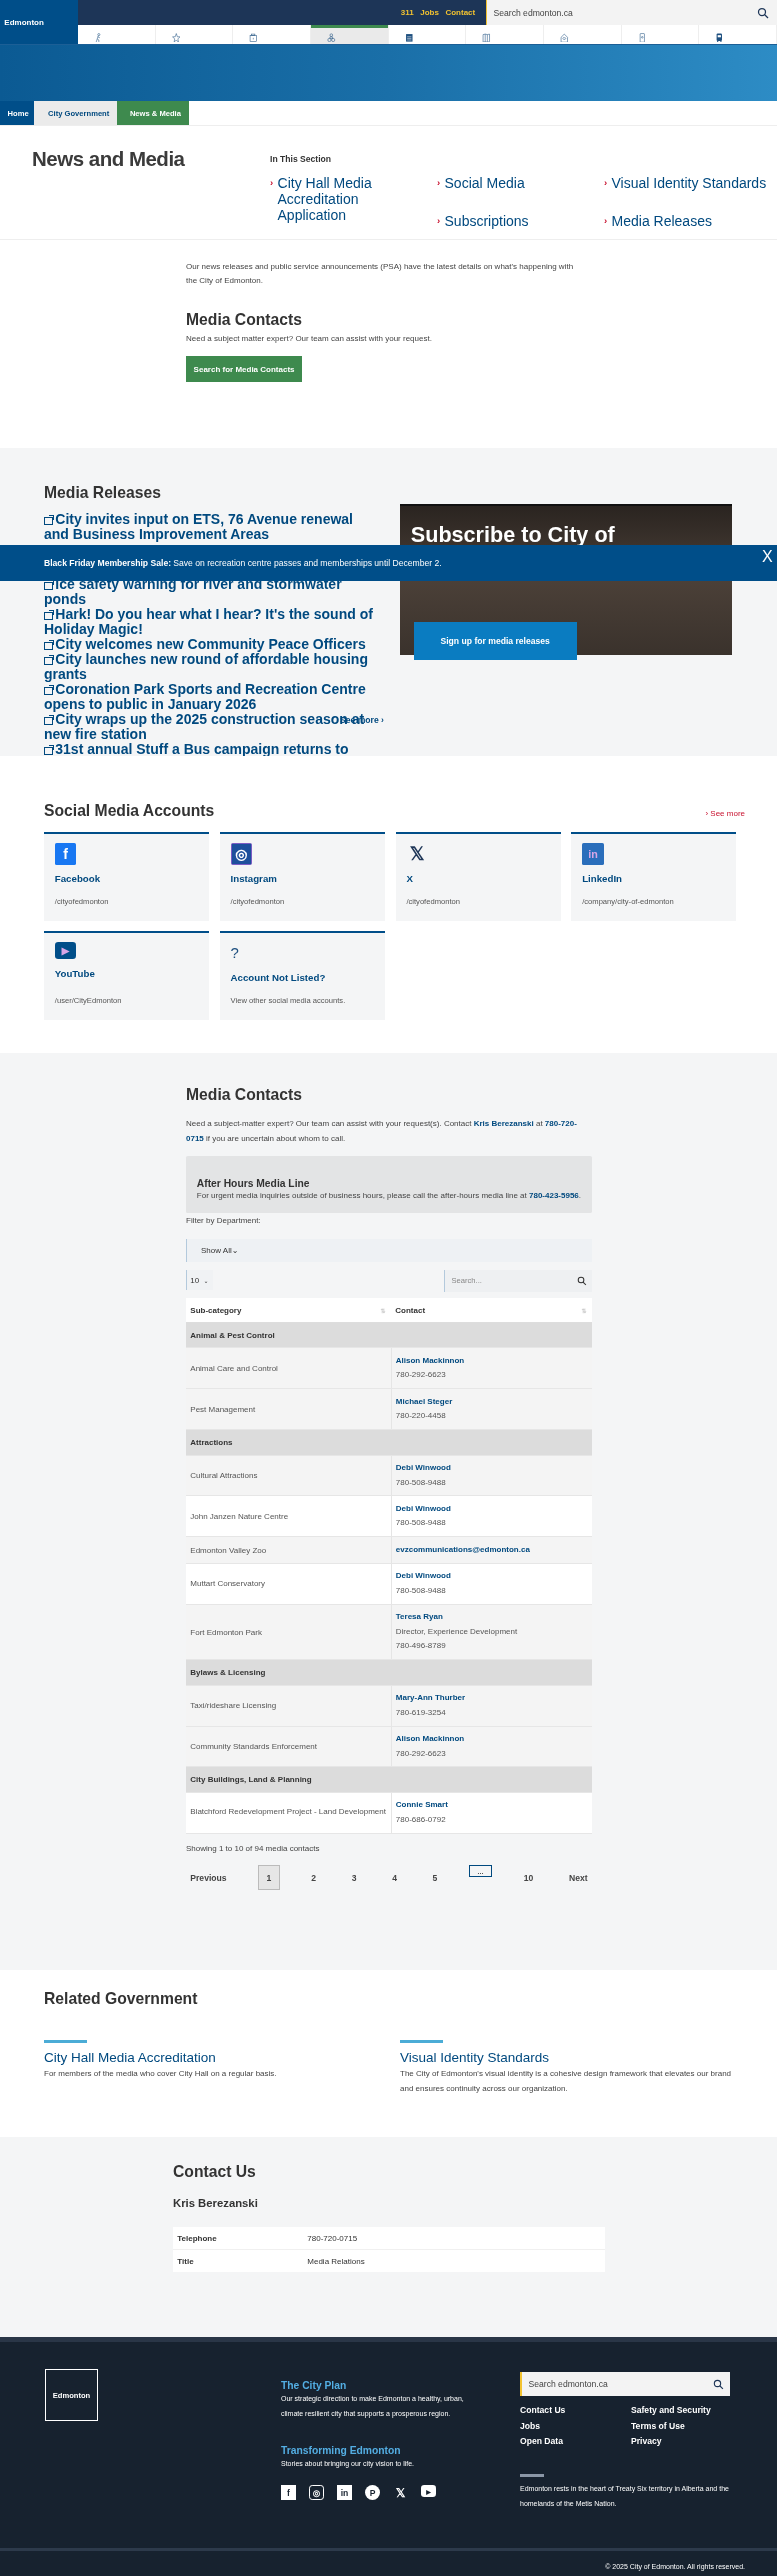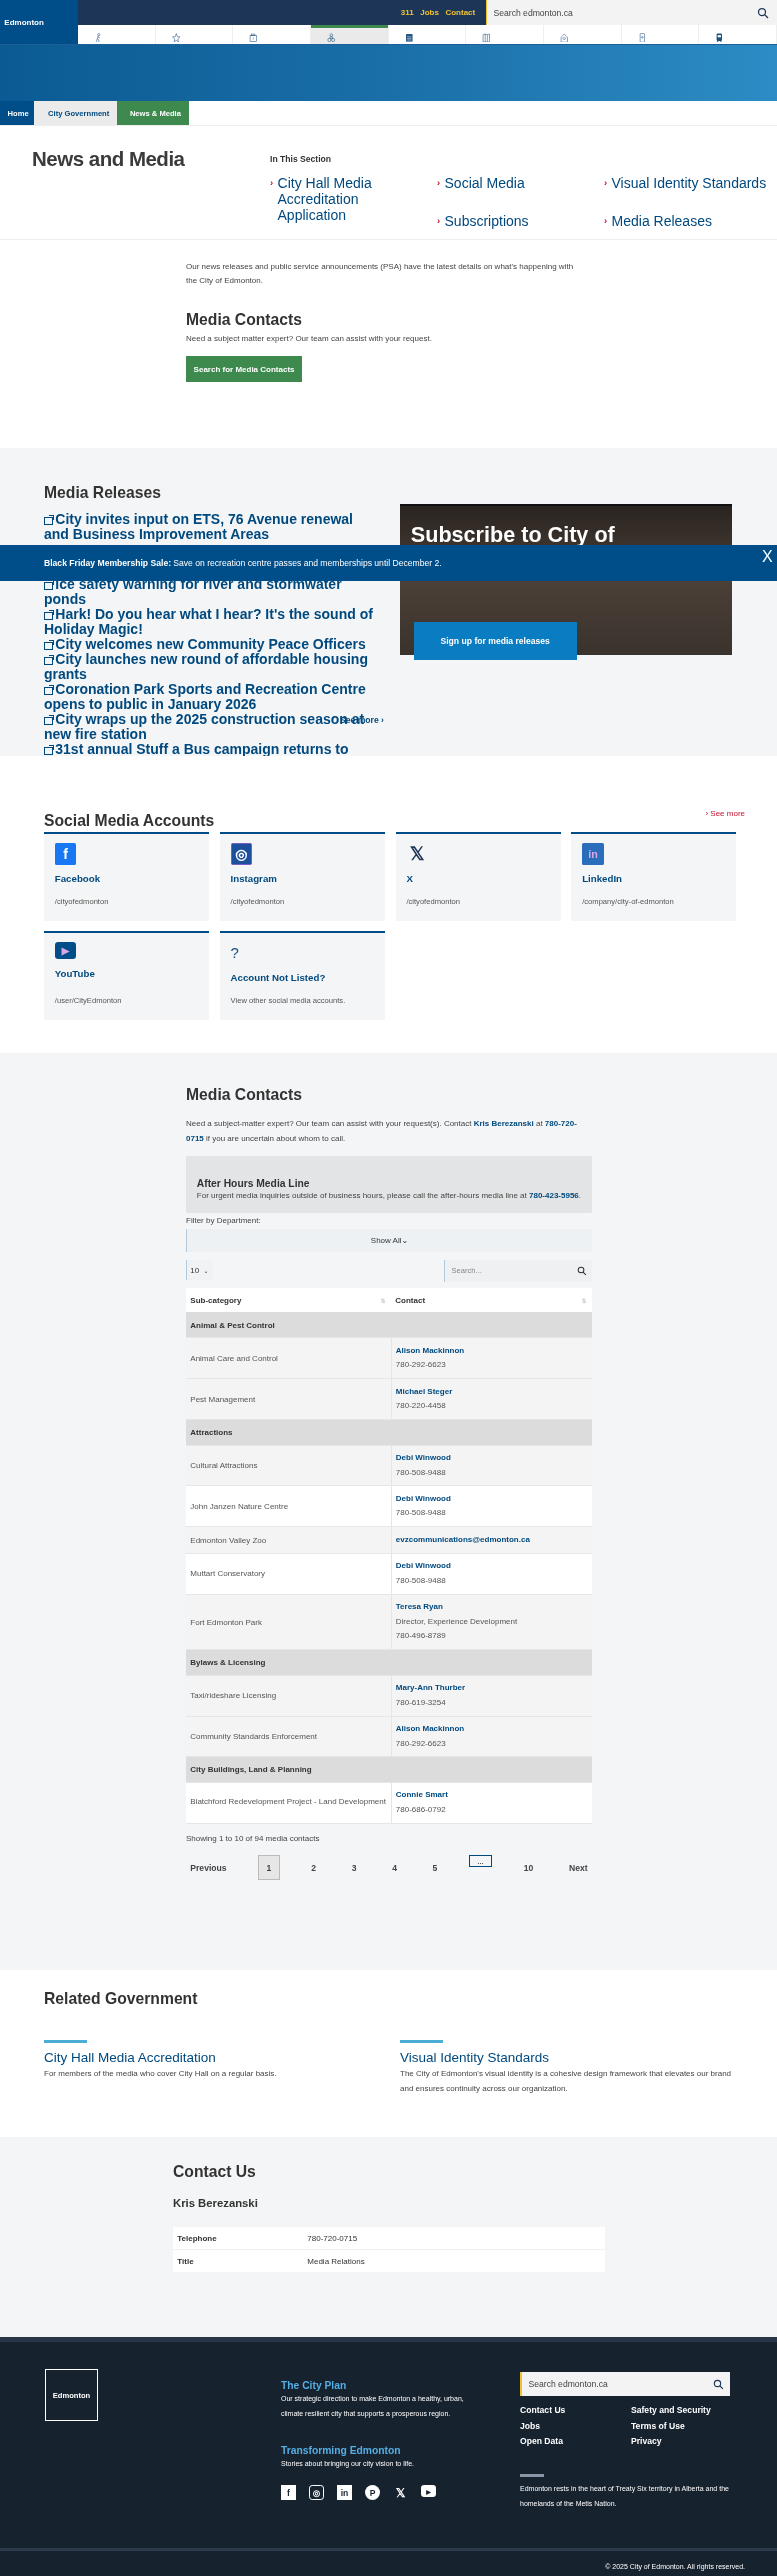--- a/index.html
+++ b/index.html
@@ -42,36 +42,36 @@
 .rel-list li .ico{display:inline-block;width:8.6px;height:8.6px;border:1.1px solid #00497f;margin-right:2.7px;vertical-align:-1.1px;position:relative}
 .rel-list li .ico:after{content:"";position:absolute;right:-2.7px;top:-2.7px;width:3.8px;height:3.8px;border-top:1.1px solid #00497f;border-right:1.1px solid #00497f}
 .seemore{position:absolute;left:340px;top:267px;font-size:8.6px;font-weight:bold;color:#00497f}
 .subscribe{position:absolute;left:400px;top:56px;width:332px;height:151px;background:linear-gradient(180deg,#2a2420 0%,#4b4038 50%,#3a322c 100%);border-top:2.2px solid #111}
 .subscribe h2{position:absolute;left:10.8px;top:16px;color:#fff;font-size:21.6px;line-height:25px;width:313px}
 .subbtn{position:absolute;left:13.5px;top:116px;background:#0a7cc1;color:#fff;font-weight:bold;font-size:8.6px;padding:14px 27px}
 .alert{position:absolute;left:0;top:545px;width:777px;height:36px;background:#004e89;color:#fff;display:flex;align-items:center;padding-left:44px;font-size:8.6px;z-index:5}
 .alert b{margin-right:2.2px}
 .alert .x{position:absolute;right:4.3px;top:3.2px;font-size:16px;color:#fff}
 .social{position:relative;height:297px;background:#fff}
-.social h2{position:absolute;left:44px;top:56px;font-size:15.7px;color:#333}
+.social h2{position:absolute;left:44px;top:46px;font-size:15.7px;color:#333}
 .social .more{position:absolute;right:32px;top:53px;color:#c8102e;font-size:8px}
 .cards{position:absolute;left:44px;top:76px;display:grid;grid-template-columns:165px 165px 165px 165px;column-gap:10.8px;row-gap:9.7px}
 .card{background:#f4f5f6;border-top:2.7px solid #004e89;height:89px;padding:8.6px 10.8px;position:relative}
 .card .ic{width:21.6px;height:21.6px;display:flex;align-items:center;justify-content:center;color:#fff;font-weight:bold;font-size:14px;border-radius:1.6px}
 .card h3{margin-top:8.6px;font-size:9.7px;color:#00497f}
 .card p{position:absolute;top:63px;left:10.8px;font-size:7.6px;color:#555}
 .contacts{padding:33px 0 0 186px;height:917px;position:relative}
 .contacts h2{font-size:15.7px;color:#333}
 .contacts .lead{margin-top:13px;font-size:8px;line-height:14.6px;width:406px;color:#444}
 .contacts .lead a{font-weight:bold}
 .afterhours{margin-top:9.7px;width:406px;background:#e3e4e5;padding:21.6px 10.8px 9.7px;border-radius:1.6px}
 .afterhours h3{font-size:10.3px;color:#333}
 .afterhours p{font-size:8px;line-height:14.6px;color:#444}
 .filterlbl{font-size:8px;margin-top:3.2px;color:#444}
-.selectall{width:406px;height:23px;background:#eef1f4;border-left:1.6px solid #b3c9dc;margin-top:4px;display:flex;align-items:center;justify-content:center;padding:0 14px;font-size:8px}
+.selectall{width:406px;height:23px;background:#eef1f4;border-left:1.6px solid #b3c9dc;margin-top:14px;display:flex;align-items:center;justify-content:flex-start;padding:0 14px;font-size:8px}
 .tablecontrols{display:flex;justify-content:space-between;margin-top:7.6px;width:406px}
 .lenselect{width:27px;height:20.5px;background:#f0f2f4;border-left:1.6px solid #b3c9dc;display:flex;align-items:center;padding-left:3.2px;font-size:8px;gap:4.3px}
 .tsearch{width:148px;height:21.6px;background:#eef0f2;border-left:1.6px solid #b3c9dc;display:flex;align-items:center;justify-content:space-between;padding:0 5.4px 0 6.5px;font-size:7.6px;color:#888}
 table{width:406px;border-collapse:collapse;margin-top:6.5px;font-size:8px}
 th{background:#fff;text-align:left;padding:7.6px 4.3px;font-weight:bold;border-bottom:1.1px solid #ddd;position:relative}
 th .sort{position:absolute;right:5.4px;top:8.6px;color:#ccc;font-size:6px}
 tr.grp td{background:#dcdcdc;font-weight:bold;padding:7.6px 4.3px;color:#333}
 td{padding:5.4px 4.3px;vertical-align:middle;border-bottom:1.1px solid #e6e6e6;color:#555}
 tr.odd td{background:#f4f4f4}
 tr.even td{background:#fff}

